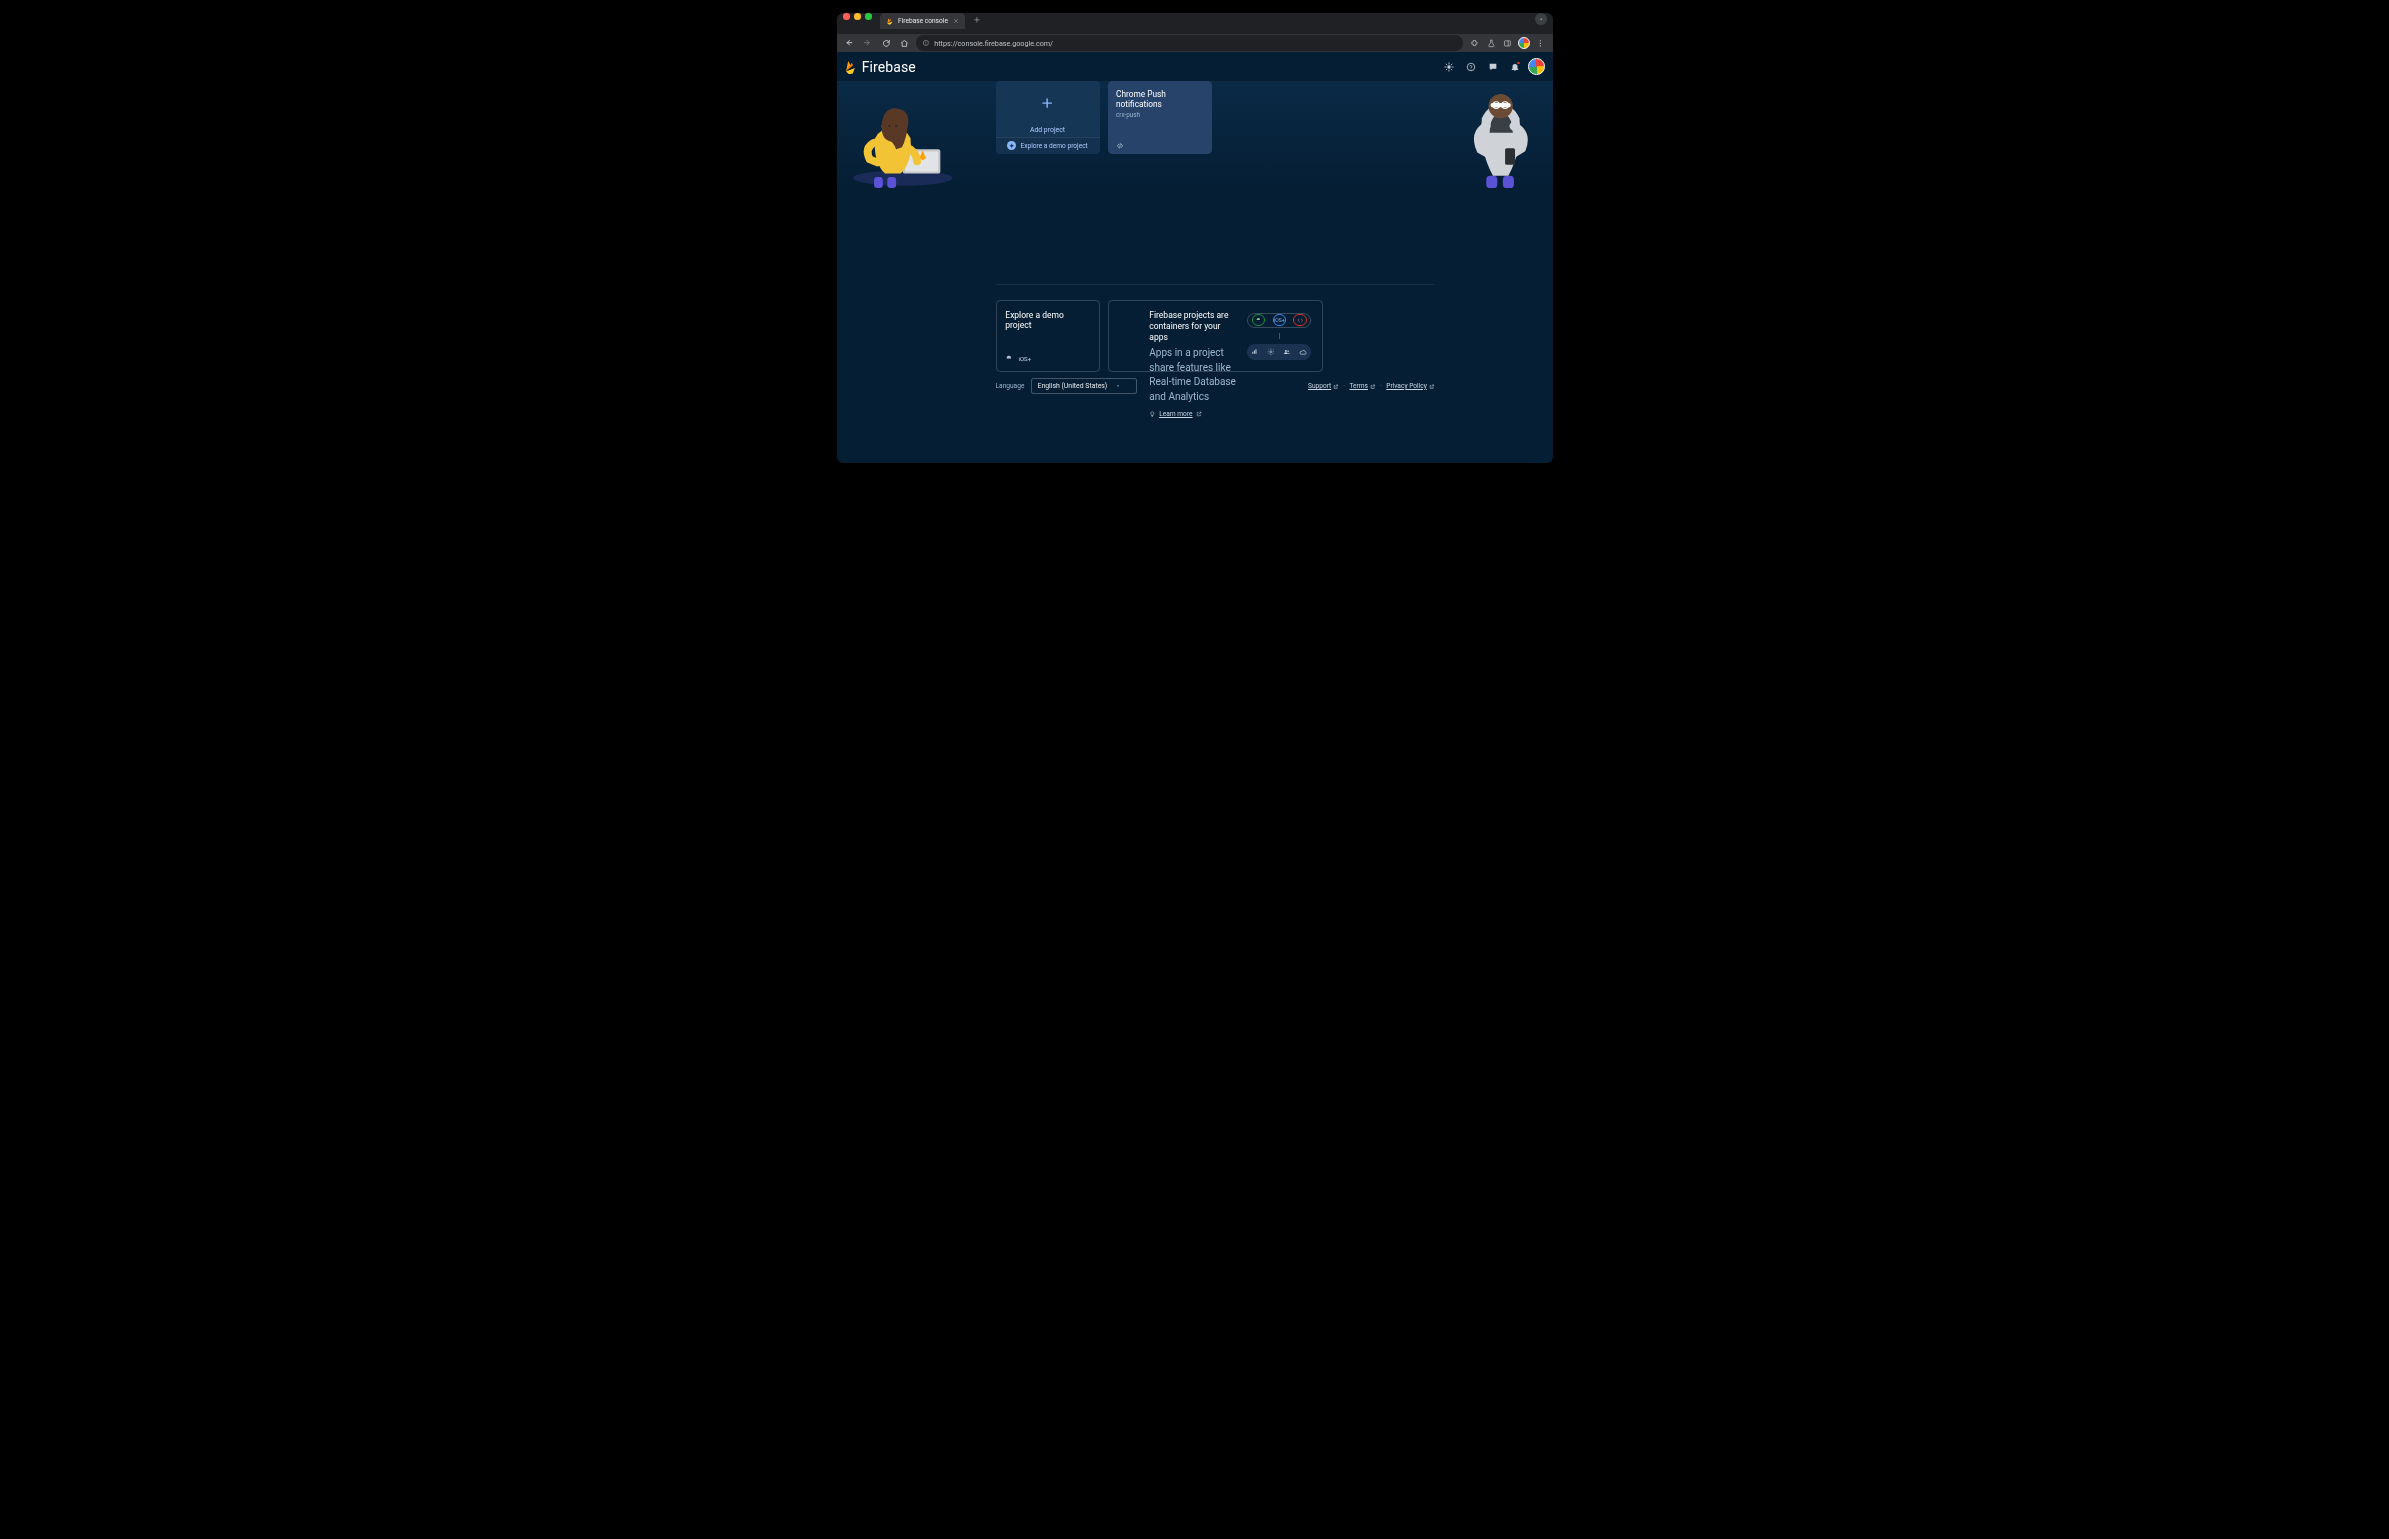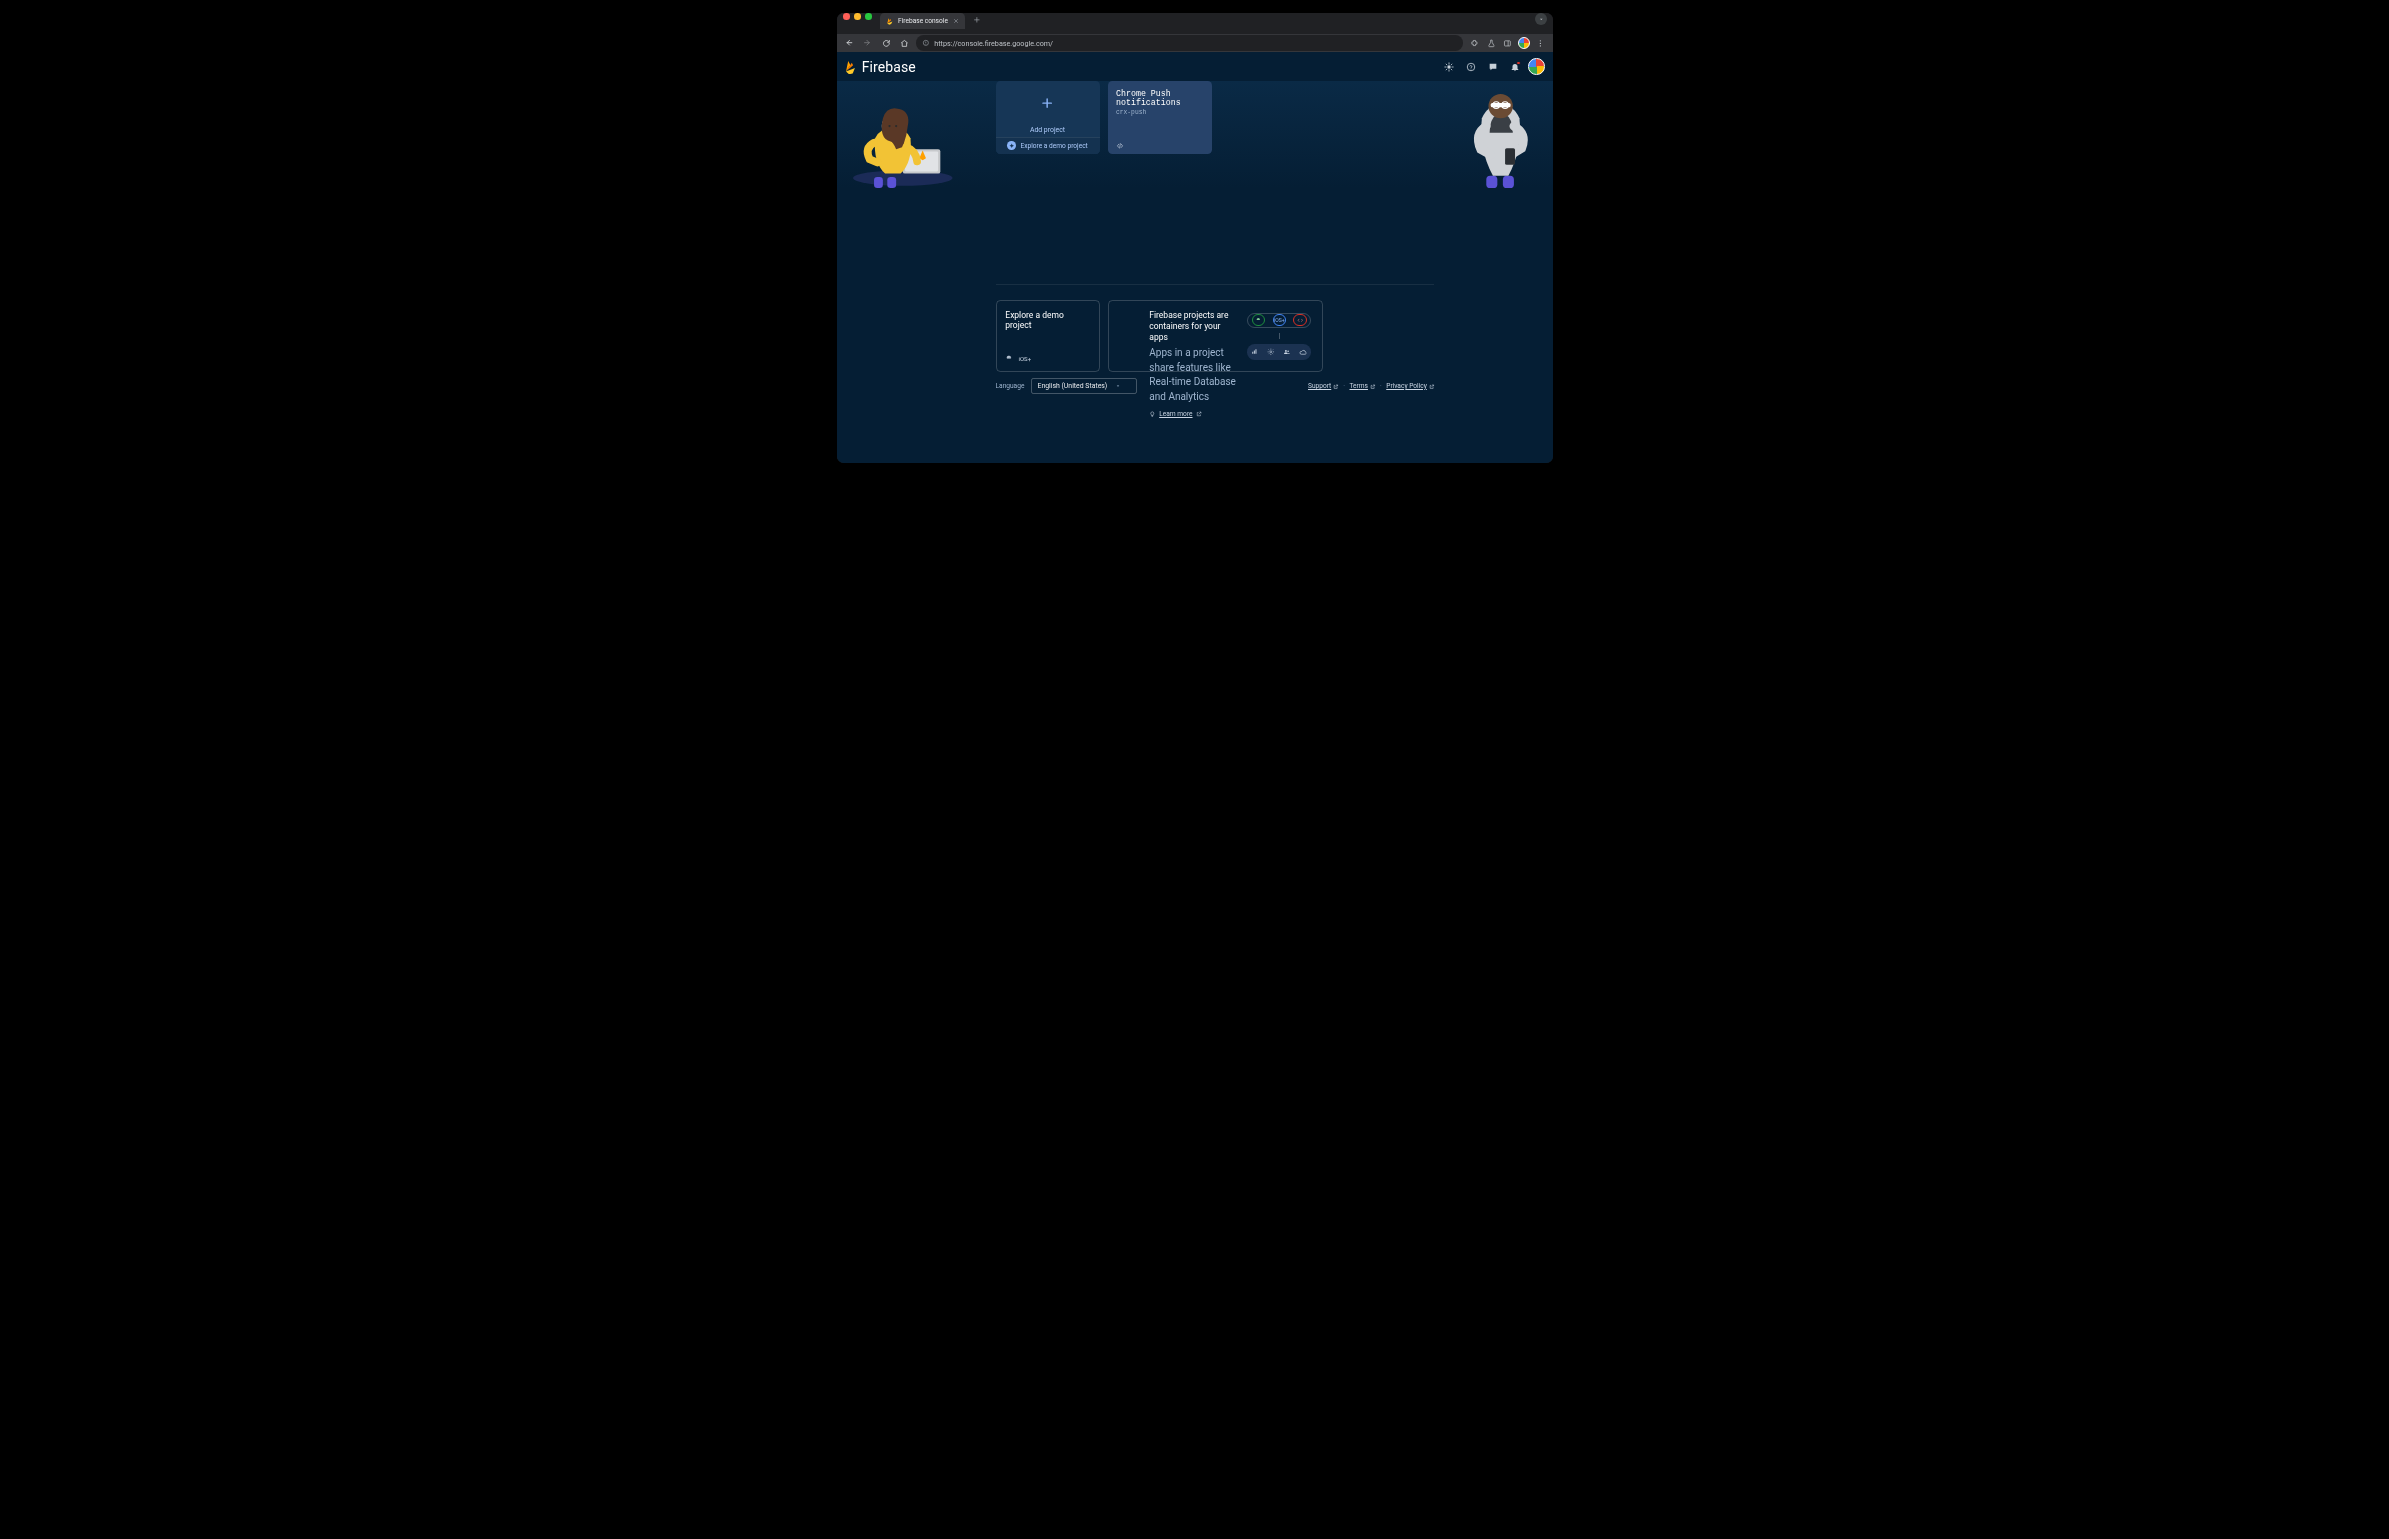--- a/index.html
+++ b/index.html
@@ -96,21 +96,21 @@
   .card.add .body { flex:1; display:flex; flex-direction:column; align-items:center; justify-content:center; gap:15px;margin-top:12px; }
   .add-plus { color:#8ab4f8; }
   .add-label { color:#aecbfa; font-size:6.9px; }
   .card.add .footer {
     height:17.6px; border-top:0.6px solid rgba(255,255,255,.08);
     display:flex; align-items:center; justify-content:center; gap:4.4px;
     background:#143250;
   }
   .card.add .footer a { font-size:6.6px; color:#aecbfa; text-decoration:none; cursor:pointer;}
   .compass-icon { width:8.8px;height:8.8px;border-radius:50%;background:#8ab4f8;display:flex;align-items:center;justify-content:center;}
-  .card.project { background:#27436a;font-family:Liberation Mono, monospace; }
+  .card.project { background:#27436a; }
   .card.project .body { flex:1; padding:7.7px 7.7px 0;}
   .proj-title { font-size:8.3px; color:#fff; margin-bottom:2.2px;}
   .proj-id { font-size:6.3px; color:#9fb5cf; }
   .card.project .footer { height:16.5px; display:flex; align-items:center; padding:0 6.6px; color:#c9d7e8;}
   .platform-chip { width:10px;height:7.7px;display:flex;align-items:center;justify-content:center;}
   .divider { height:0.6px; background:rgba(255,255,255,.08); margin-top:24px; margin-bottom:15.4px; width:438px;}
   .lower-row { display:flex; gap:8.8px; }
   .panel {
     background:transparent; border:0.6px solid rgba(255,255,255,.18); border-radius:4.4px;
     height:72px;

